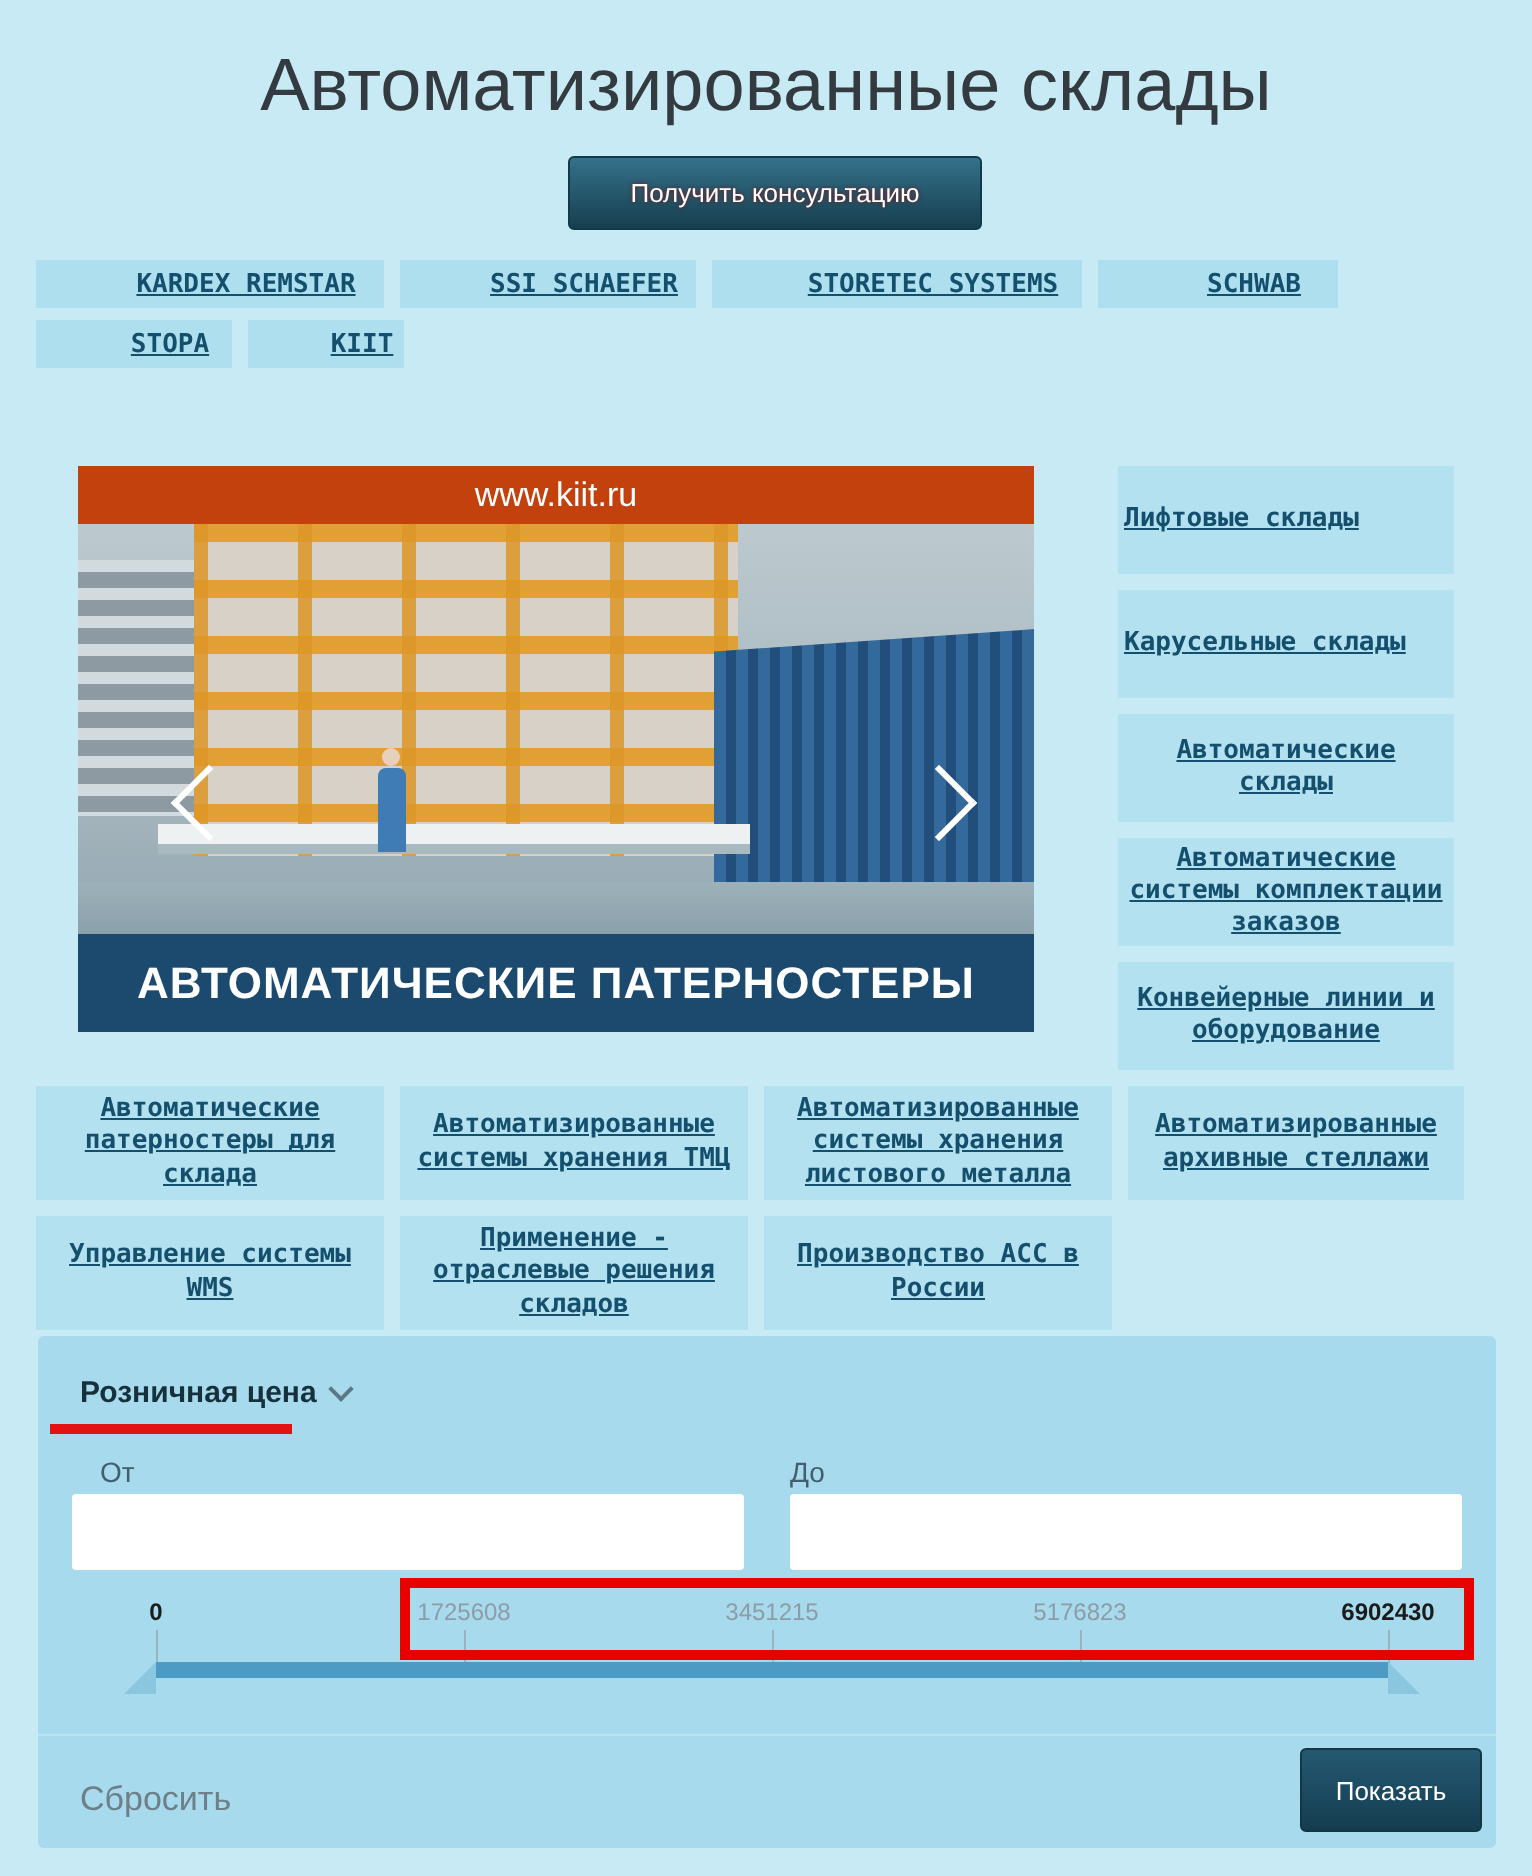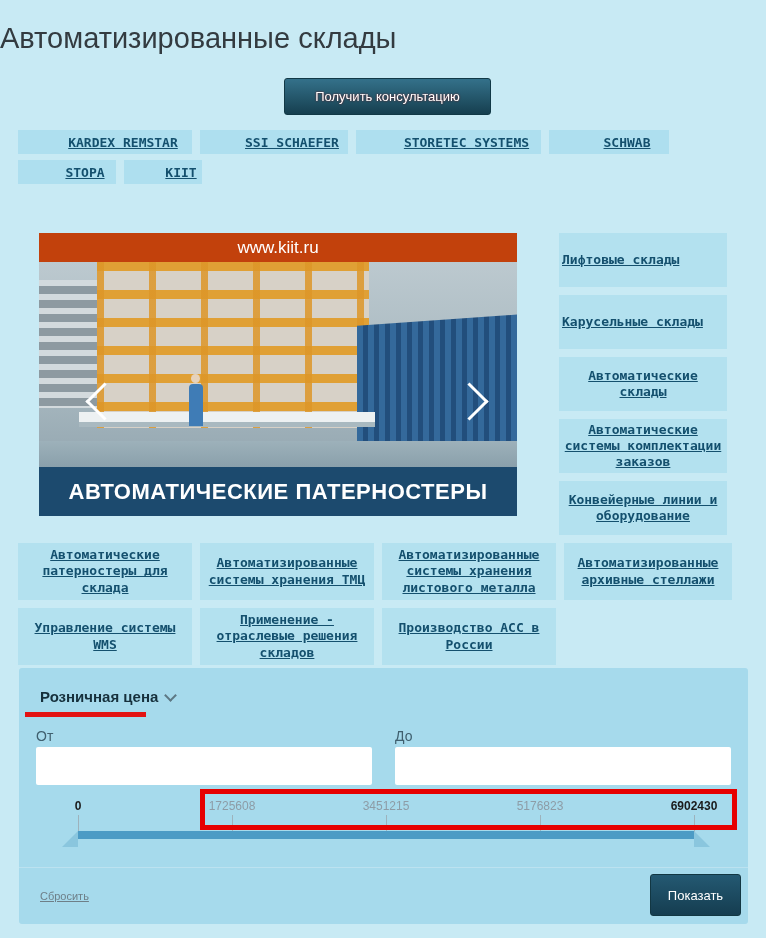--- a/index.html
+++ b/index.html
@@ -1,21 +1,21 @@
 <!DOCTYPE html>
 <html><head>
 <meta charset="utf-8">
 <style>
   html,body{margin:0;padding:0;}
   .page{position:relative;width:766px;height:938px;background:#c8eaf4;
         font-family:"Liberation Sans",sans-serif;overflow:hidden;}
 
   
-  .page-title{position:absolute;top:22px;left:0;width:100%;
-              font-size:29px;color:#333b40;}
+  .page-title{position:absolute;top:22px;left:0;width:100%;text-align:center;
+              font-size:37px;color:#333b40;}
   .consult-btn{position:absolute;left:284px;top:78px;width:207px;height:37px;
                background:linear-gradient(#34718a,#163f4f);border:1px solid #123946;
                border-radius:3px;color:#fff;font-size:13px;cursor:pointer;
                font-family:"Liberation Sans",sans-serif;
                text-shadow:0 0 2px rgba(140,10,10,.9);}
 
   
   .brand-row{position:absolute;left:18px;display:flex;gap:8px;}
   .brand-row.r1{top:130px;}
   .brand-row.r2{top:160px;}
@@ -74,21 +74,21 @@
   .panel{position:absolute;left:19px;top:668px;width:729px;height:256px;
          background:#a6daec;border-radius:3px;}
   .panel-title{position:absolute;left:21px;top:20px;font-weight:bold;font-size:15px;
                color:#16303c;cursor:pointer;}
   .chev-down{display:inline-block;width:7px;height:7px;border-right:2px solid #5d7884;
              border-bottom:2px solid #5d7884;transform:rotate(45deg);
              margin-left:8px;margin-bottom:2px;}
   .red-underline{position:absolute;left:6px;top:44px;width:121px;height:5px;
                  background:#e31212;z-index:6;}
   .range-label{position:absolute;top:60px;font-size:14px;color:#40606f;}
-  .range-label.from{left:17px;}
+  .range-label.from{left:31px;}
   .range-label.to{left:376px;}
   .inp{position:absolute;top:79px;width:336px;height:38px;background:#fff;
        border:none;border-radius:2px;font-size:14px;padding:0 8px;box-sizing:border-box;}
   .inp.from{left:17px;}
   .inp.to{left:376px;}
 
   .tick{position:absolute;top:147px;width:1px;height:17px;background:#9db2bc;}
   .scale-lab{position:absolute;top:131px;width:90px;text-align:center;font-size:12px;
              color:#8d9ca6;}
   .scale-lab.end{color:#1b1b1b;font-weight:bold;}
@@ -97,22 +97,22 @@
   .handle{position:absolute;width:0;height:0;top:163px;cursor:pointer;}
   .handle.left{left:43px;border-left:16px solid transparent;
                border-bottom:16px solid #8ac6de;}
   .handle.right{left:675px;border-right:16px solid transparent;
                 border-bottom:16px solid #8ac6de;}
   .red-box{position:absolute;left:181px;top:121px;width:527px;height:31px;
            border:5px solid #e60000;z-index:5;pointer-events:none;}
 
   .panel-sep{position:absolute;left:0;top:199px;width:100%;height:0;
              border-top:1px solid #bce2f0;}
-  .reset-link{position:absolute;left:21px;top:222px;font-size:11px;color:#6e7f88;
-              text-decoration:underline;cursor:pointer;}
+  .reset-link{position:absolute;left:21px;top:222px;font-size:17px;color:#6e7f88;
+              cursor:pointer;}
   .show-btn{position:absolute;left:631px;top:206px;width:91px;height:42px;
             background:linear-gradient(#245972,#153d50);border:1px solid #123743;
             border-radius:3px;color:#fff;font-size:13px;cursor:pointer;
             font-family:"Liberation Sans",sans-serif;}
 </style>
 </head>
 <body>
 
 <div class="page">
 

